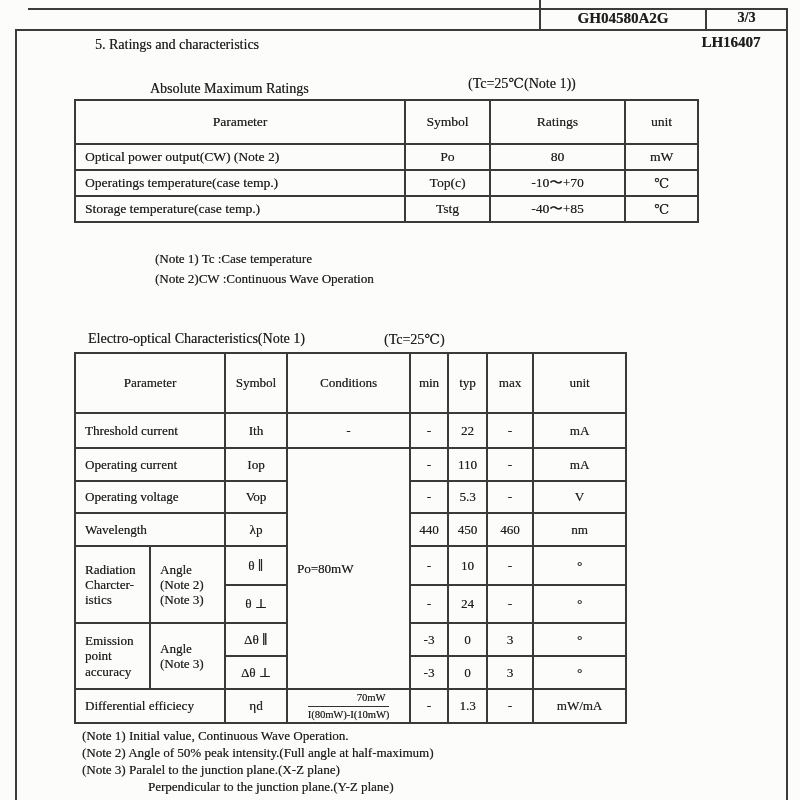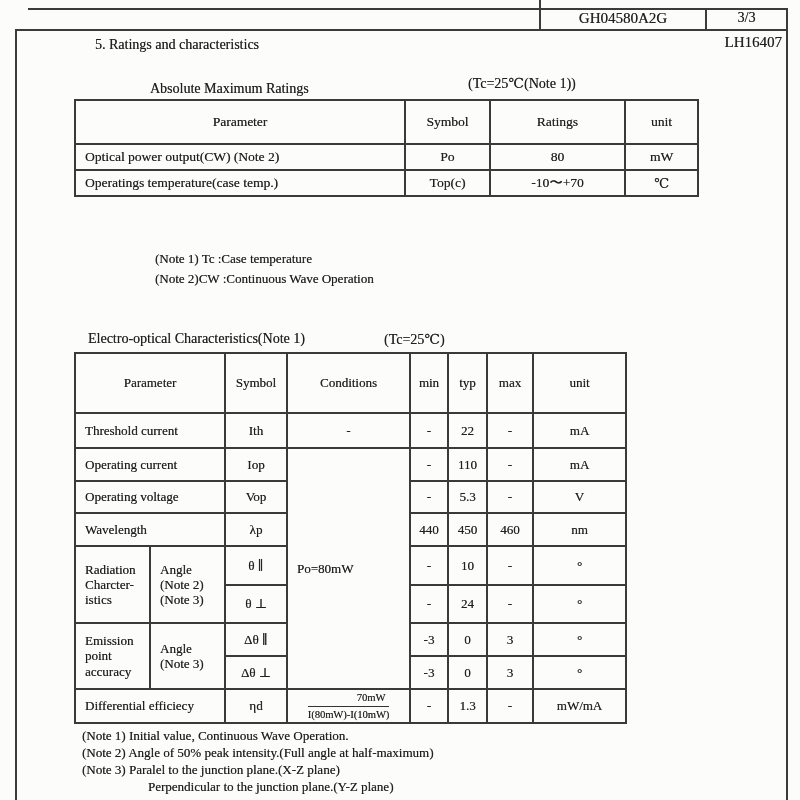--- a/index.html
+++ b/index.html
@@ -6,23 +6,23 @@
   body { margin: 0; background: #dedede; }
   .page {
     position: relative; width: 800px; height: 800px;
     background: #fcfcfa; overflow: hidden;
     font-family: "Liberation Serif", "DejaVu Serif", "DejaVu Sans", serif;
     color: #1e1e1e;
     text-shadow: 0.25px 0.25px 0.55px rgba(35,35,35,0.65);
   }
   .line { position: absolute; background: #3b3b3b; }
   .txt { position: absolute; white-space: nowrap; }
-  .bold { font-weight: normal; }
+  .bold { font-weight: bold; }
   .center { text-align: center; }
-  .right { text-align: right; }
+  .right { text-align: center; }
 
   table { position: absolute; border-collapse: collapse; table-layout: fixed; }
   td, th {
     border: 2px solid #3a3a3a; padding: 0 4px;
     text-align: center; vertical-align: middle;
     font-weight: normal; overflow: hidden;
   }
   .leftcell { text-align: left; padding-left: 9px; }
   .pre { white-space: pre-line; line-height: 1.18; }
 
@@ -75,20 +75,26 @@
     <tr style="height:26px;">
       <td colspan="2" class="leftcell">Optical power output(CW) (Note 2)</td>
       <td>Po</td>
       <td>80</td>
       <td>mW</td>
     </tr>
     <tr style="height:26px;">
       <td colspan="2" class="leftcell">Operatings temperature(case temp.)</td>
       <td>Top(c)</td>
       <td>-10〜+70</td>
+      <td>℃</td>
+    </tr>
+    <tr style="height:26px;">
+      <td colspan="2" class="leftcell">Storage temperature(case temp.)</td>
+      <td>Tstg</td>
+      <td>-40〜+85</td>
       <td>℃</td>
     </tr>
   </tbody>
     </table>
 
   <div class="txt notes13" style="left:155px; top:250px;">(Note 1) Tc :Case temperature</div>
   <div class="txt notes13" style="left:155px; top:270px;">(Note 2)CW :Continuous Wave Operation</div>
 
   <div class="txt t14" style="left:88px; top:331px;">Electro-optical Characteristics(Note 1)</div>
   <div class="txt t14" style="left:384px; top:331px;">(Tc=25℃)</div>

